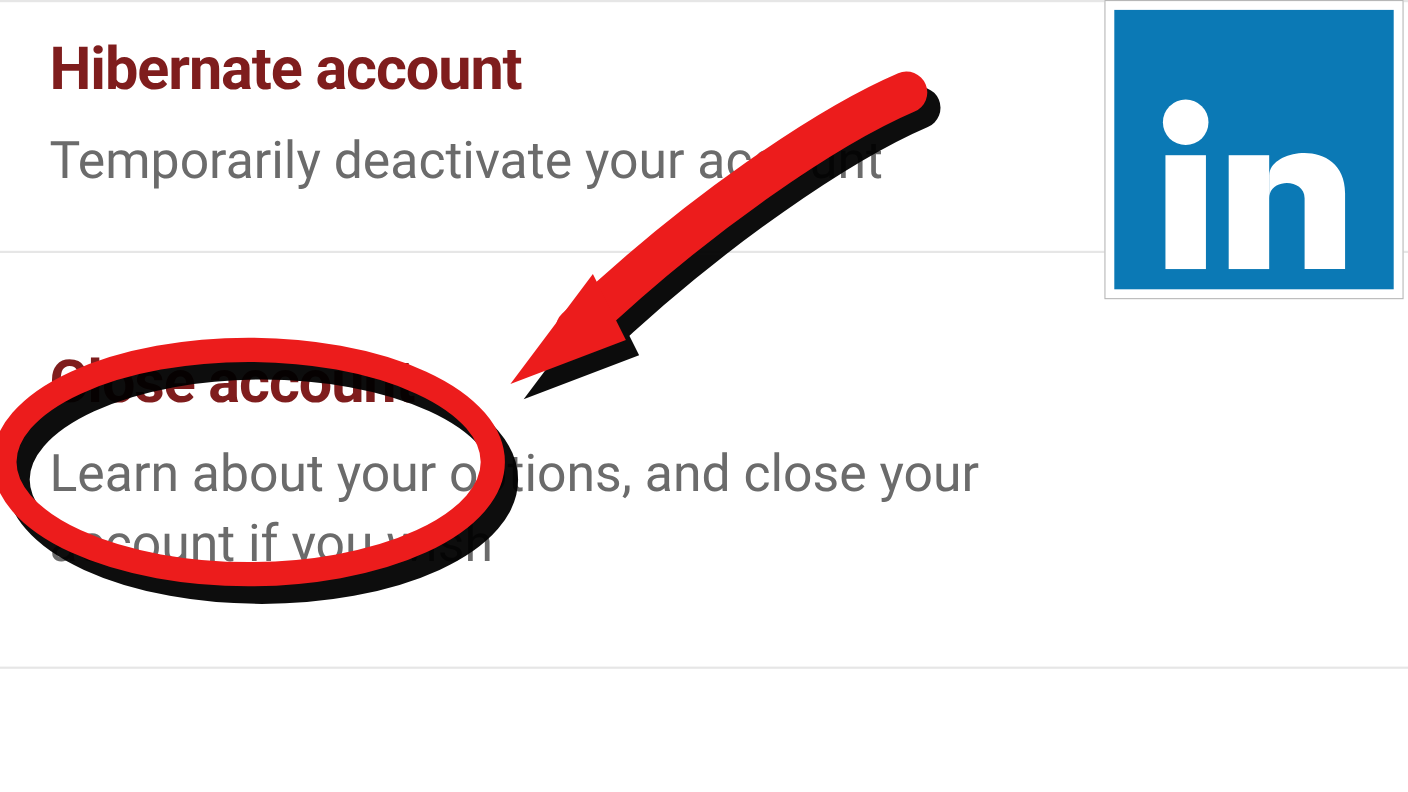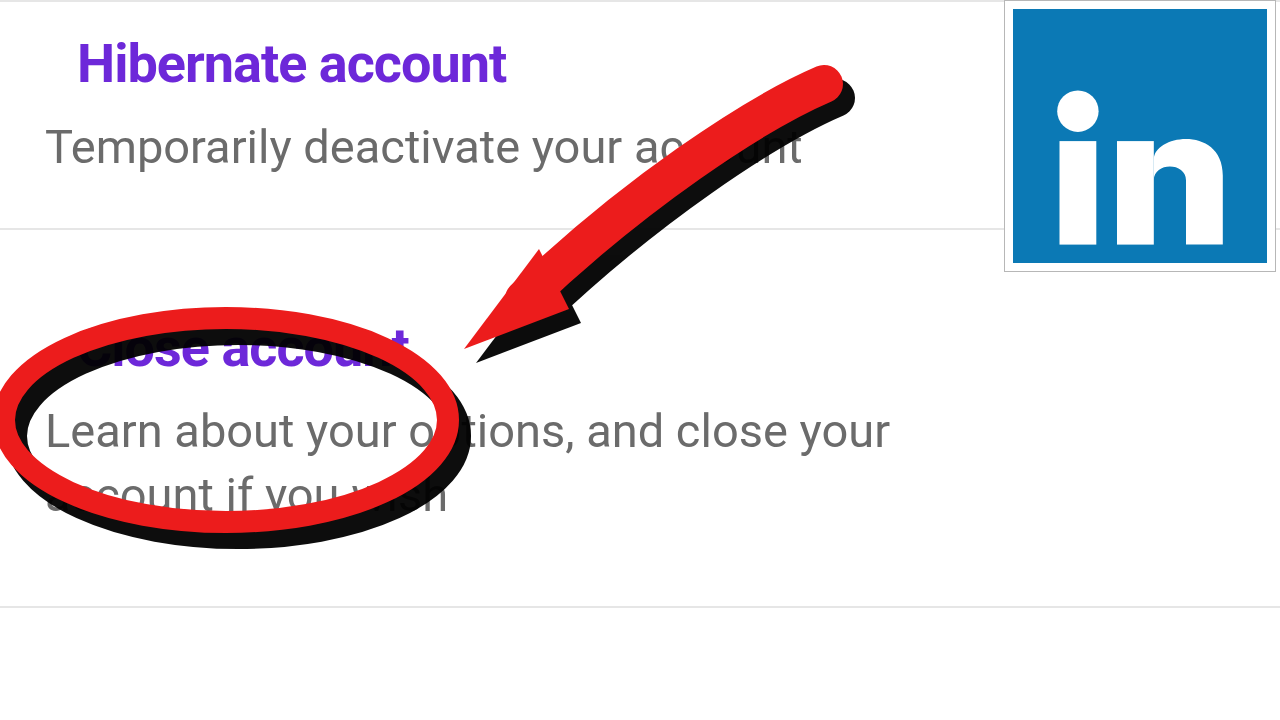--- a/index.html
+++ b/index.html
@@ -1,19 +1,19 @@
 <!DOCTYPE html>
 <html><head>
 <meta charset="utf-8">
 <style>
   html,body{margin:0;padding:0;width:1280px;height:720px;overflow:hidden;font-family:-apple-system,BlinkMacSystemFont,"Segoe UI",Roboto,Helvetica,Arial,sans-serif;background:#fff;}
   .page{position:relative;width:1280px;height:720px;background:#fff;}
   .options{display:flex;flex-direction:column;}
   .option{padding:30px 45px 50px 45px;border-bottom:2px solid #e6e6e6;}
-  .opt-title{font-size:54px;font-weight:700;color:#6d28d9;letter-spacing:-1px;margin-bottom:20px;margin-left:32px;}
+  .opt-title{font-size:54px;font-weight:700;color:#7f1d1d;letter-spacing:-1px;margin-bottom:20px;}
   .opt-desc{font-size:47px;color:#6b6b6b;line-height:1.35;max-width:1020px;}
   .option.first{border-top:2px solid #e6e6e6;}
   .option.second{padding-top:86px;padding-bottom:80px;}
   
   .logo-box{position:absolute;top:0;right:4px;width:272px;height:272px;background:#fff;border:1px solid #b7b7b7;padding:8px;box-sizing:border-box;}
   .logo-inner{width:100%;height:100%;background:#0b79b5;display:flex;align-items:flex-end;justify-content:center;}
   .logo-inner svg{display:block;}
   
   .overlay{position:absolute;inset:0;pointer-events:none;}
 </style>

